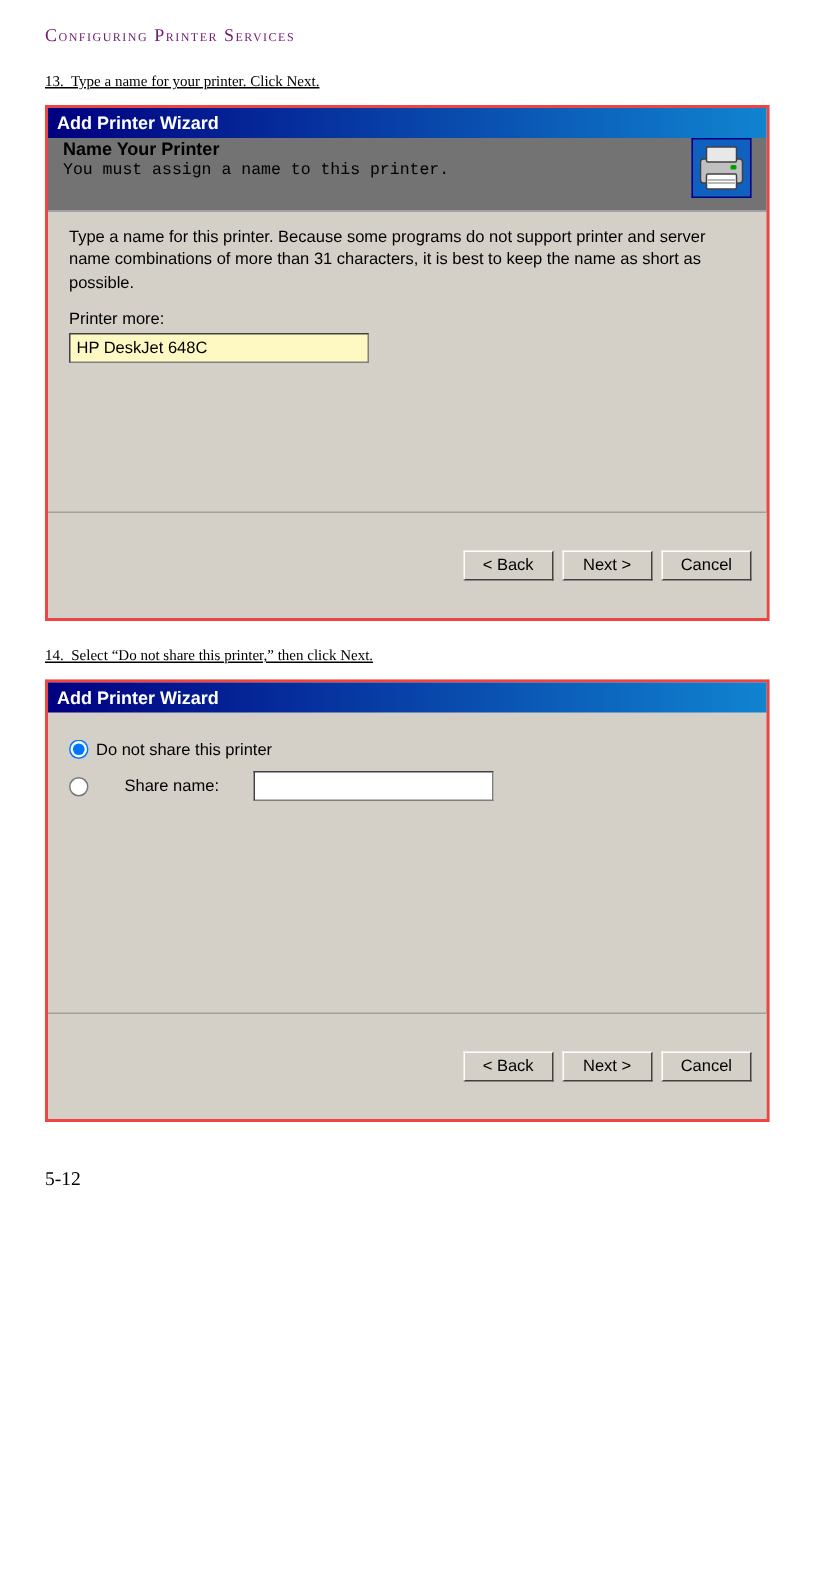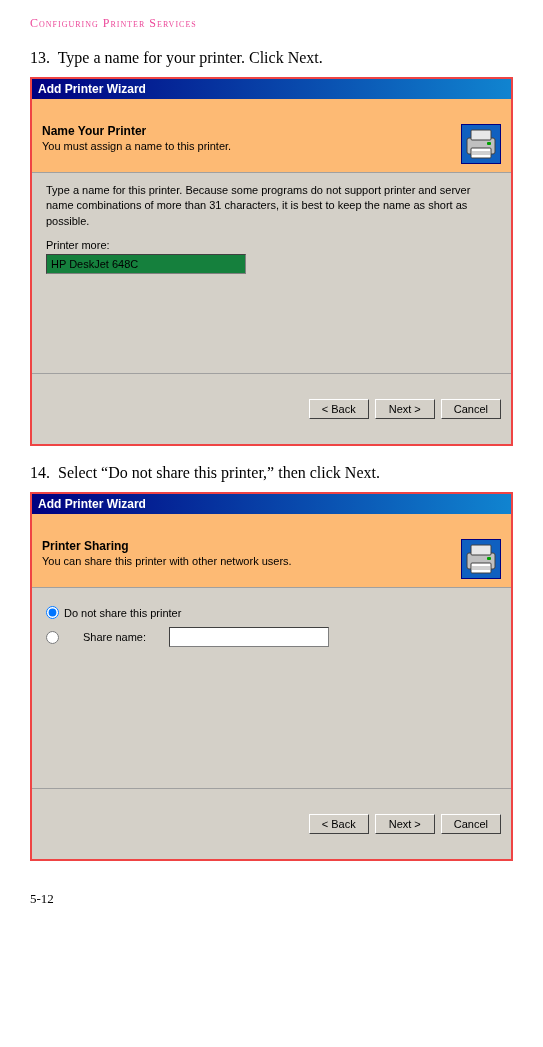--- a/index.html
+++ b/index.html
@@ -10,64 +10,65 @@
       min-height: 1047px;
       padding: 10px 30px 20px 30px;
       font-size: 13px;
       color: #000;
     }
     .page-header {
       font-family: 'Times New Roman', Times, serif;
       font-size: 12px;
       font-variant: small-caps;
       letter-spacing: 1px;
-      color: #ec4899;
+      color: #701a75;
       margin-bottom: 18px;
       margin-top: 6px;
     }
     .step-label {
-      font-size: 16px;
+      font-size: 10px;
       margin-bottom: 10px;
       font-family: 'Times New Roman', Times, serif;
+      text-decoration: underline;
     }
     .wizard-window {
       border: 2px solid #ef4444;
       margin-bottom: 18px;
       background: #d4d0c8;
     }
     .wizard-titlebar {
       background: linear-gradient(to right, #000080, #1084d0);
       color: #ffffff;
       font-family: Arial, sans-serif;
       font-size: 12px;
       font-weight: bold;
       padding: 3px 6px;
       display: flex;
       align-items: center;
     }
     .wizard-header-section {
-      background: #fdba74;
-      padding: 25px 10px 8px 10px;
+      background: #737373;
+      padding: 0 10px 8px 10px;
       display: flex;
       align-items: flex-start;
       justify-content: space-between;
       border-bottom: 1px solid #a0a0a0;
     }
     .wizard-header-text {
       flex: 1;
     }
     .wizard-header-title {
       font-family: Arial, sans-serif;
       font-size: 12px;
       font-weight: bold;
       color: #000;
       margin-bottom: 2px;
     }
     .wizard-header-subtitle {
-      font-family: Liberation Sans, sans-serif;
+      font-family: Liberation Mono, monospace;
       font-size: 11px;
       color: #000;
     }
     .wizard-icon {
       width: 40px;
       height: 40px;
       background: #1060c0;
       border: 1px solid #000080;
       display: flex;
       align-items: center;
@@ -86,21 +87,21 @@
       margin-bottom: 10px;
       font-size: 11px;
       line-height: 1.4;
     }
     .field-label {
       font-size: 11px;
       margin-bottom: 3px;
       font-family: Arial, sans-serif;
     }
     .text-input {
-      background: #15803d;
+      background: #fef9c3;
       border: 1px solid #7f7f7f;
       border-top-color: #404040;
       border-left-color: #404040;
       padding: 2px 4px;
       font-family: Arial, sans-serif;
       font-size: 11px;
       width: 200px;
       height: 20px;
     }
     .wizard-footer {
@@ -223,36 +224,20 @@
 
 <div style="margin-top:10px;">
   <p class="step-label">14.&nbsp; Select “Do not share this printer,” then click Next.</p>
 
   <div class="wizard-window">
 
     <div class="wizard-titlebar">
       <span>Add Printer Wizard</span>
     </div>
 
-    <div class="wizard-header-section">
-      <div class="wizard-header-text">
-        <div class="wizard-header-title">Printer Sharing</div>
-        <div class="wizard-header-subtitle">You can share this printer with other network users.</div>
-      </div>
-      <div class="wizard-icon">
-        <svg class="printer-icon-svg" viewBox="0 0 36 36" xmlns="http://www.w3.org/2000/svg">
-          <rect x="4" y="12" width="28" height="16" rx="2" fill="#c0c0c0" stroke="#404040" stroke-width="1"></rect>
-          <rect x="8" y="4" width="20" height="10" rx="1" fill="#e8e8e8" stroke="#404040" stroke-width="1"></rect>
-          <rect x="8" y="22" width="20" height="10" rx="1" fill="#ffffff" stroke="#404040" stroke-width="1"></rect>
-          <rect x="24" y="16" width="4" height="3" rx="1" fill="#00a000"></rect>
-          <line x1="9" y1="26" x2="27" y2="26" stroke="#a0a0a0" stroke-width="1"></line>
-          <line x1="9" y1="28" x2="27" y2="28" stroke="#a0a0a0" stroke-width="1"></line>
-        </svg>
-      </div>
-    </div>
 
     <div class="wizard-content">
 
       <div class="radio-group">
         <div class="radio-item">
           <input type="radio" name="sharing14" checked="" style="">
           <label>Do not share this printer</label>
         </div>
         <div class="radio-item share-name-row">
           <input type="radio" name="sharing14" style="">

